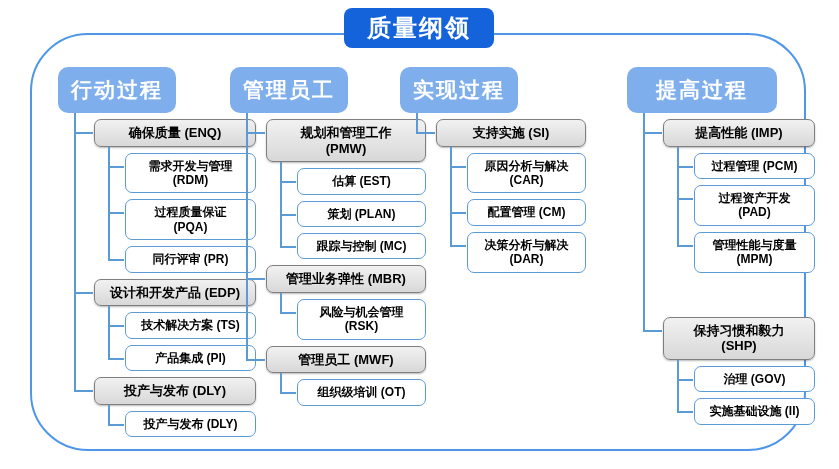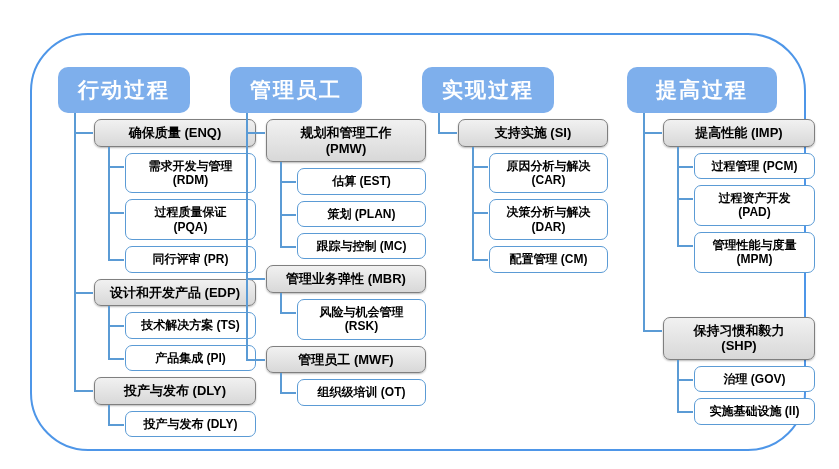--- a/index.html
+++ b/index.html
@@ -12,24 +12,24 @@
     border:2px solid #4E96E8;border-radius:58px;box-sizing:border-box;
   }
   .title{
     position:absolute;left:344px;top:8px;width:150px;height:40px;z-index:2;
     background:#1463DA;border-radius:8px;color:#fff;font-size:24px;font-weight:bold;
     letter-spacing:2px;display:flex;align-items:center;justify-content:center;
   }
   .col{position:absolute;top:67px;}
   .col-1{left:58px;width:198px;}
   .col-2{left:230px;width:196px;}
-  .col-3{left:422px;width:186px;}
+  .col-3{left:400px;width:186px;}
   .col-4{left:627px;width:188px;}
   .col-header{
-    width:132px;height:46px;background:#7EAFEC;border-radius:10px;color:#fff;
+    width:118px;height:46px;background:#7EAFEC;border-radius:10px;color:#fff;
     font-size:21px;font-weight:bold;letter-spacing:2px;
     display:flex;align-items:center;justify-content:center;
   }
   .col-4 .col-header{width:150px;}
   ul.tree{list-style:none;margin:0;padding:0;}
   ul.l2{margin-left:16px;}
   ul.l3{margin-left:14px;}
   li.titem{position:relative;padding:6px 0 0 20px;}
   ul.l3>li.titem{padding-left:17px;}
   li.titem::before{
@@ -54,20 +54,21 @@
     border:1.5px solid #7F7F7F;font-size:13px;
     box-shadow:0 1px 2px rgba(0,0,0,0.28);
   }
   .node.white{background:#fff;border:1.5px solid #5B9BD5;text-align:center;}
 </style>
 </head>
 <body>
 
 <div class="canvas">
   <div class="frame"></div>
+  <div class="title">质量纲领</div>
 
 <div class="col col-1">
       <div class="col-header">行动过程</div>
       <ul class="tree l2">
         <li class="titem">
           <div class="node gray">确保质量 (ENQ)</div>
           <ul class="tree l3">
             <li class="titem">
               <div class="node white">需求开发与管理 (RDM)</div>
             </li>
@@ -138,24 +139,24 @@
     <div class="col col-3">
       <div class="col-header">实现过程</div>
       <ul class="tree l2">
         <li class="titem">
           <div class="node gray">支持实施 (SI)</div>
           <ul class="tree l3">
             <li class="titem">
               <div class="node white">原因分析与解决 (CAR)</div>
             </li>
             <li class="titem">
-              <div class="node white">决策分析与解决 (DAR)</div>
+              <div class="node white">配置管理 (CM)</div>
             </li>
             <li class="titem">
-              <div class="node white">配置管理 (CM)</div>
+              <div class="node white">决策分析与解决 (DAR)</div>
             </li>
           </ul>
         </li>
       </ul>
     </div>
     <div class="col col-4">
       <div class="col-header">提高过程</div>
       <ul class="tree l2">
         <li class="titem">
           <div class="node gray">提高性能 (IMP)</div>

